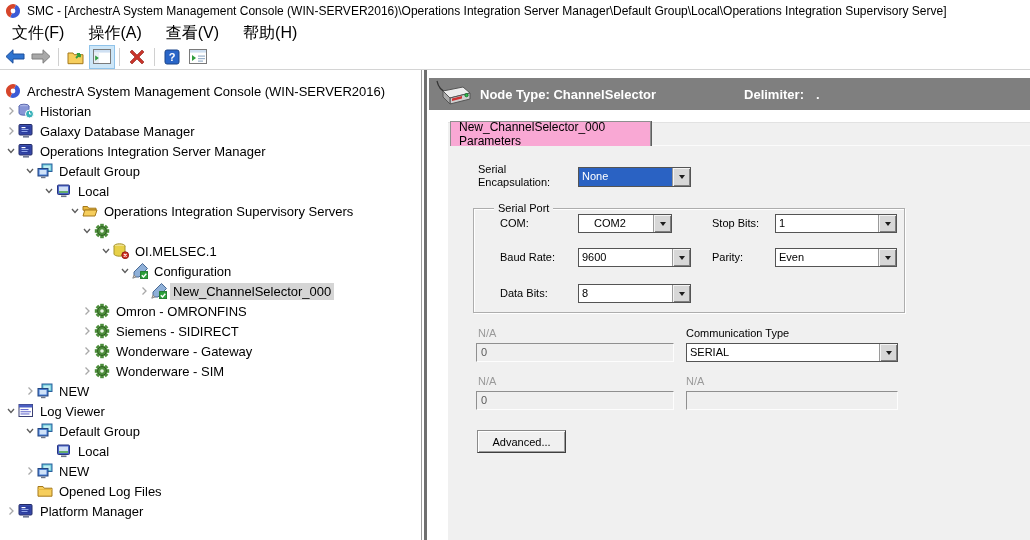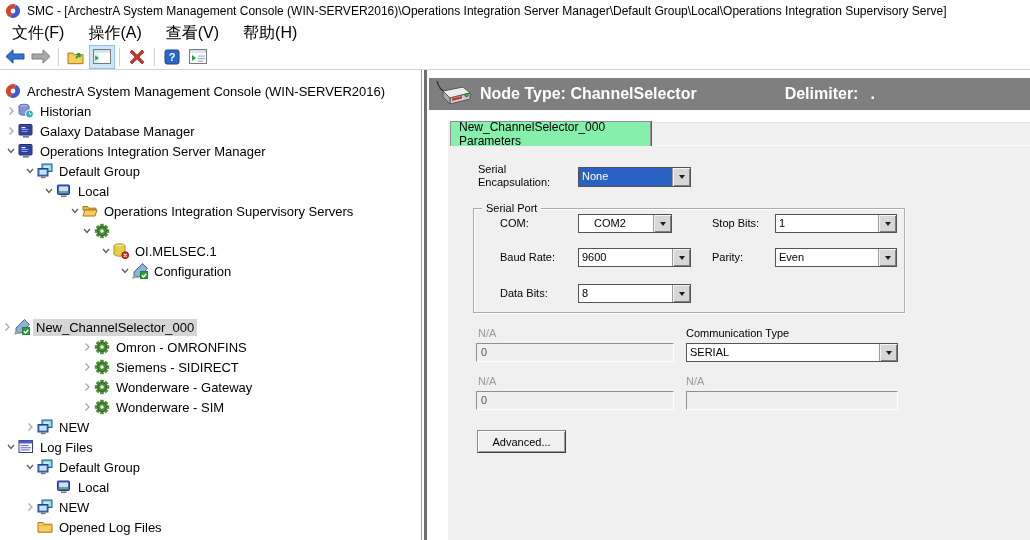--- a/index.html
+++ b/index.html
@@ -26,44 +26,44 @@
   .ticon{width:16px;height:16px;flex:0 0 16px;margin:0 3px 0 1px;display:flex;align-items:center;justify-content:center;}
   .tlabel{padding:1px 3px;}
   .trow.sel .tlabel{background:#d5d5d5;}
   
   .splitter{position:absolute;left:421px;top:70px;width:8px;height:470px;
             background:linear-gradient(90deg,#9c9c9c 0,#9c9c9c 1px,#fff 1px,#fff 3px,#6f6f6f 3px,#6f6f6f 6px,#fff 6px);}
   
   .rightpanel{position:absolute;left:429px;top:70px;width:601px;height:470px;background:#fff;}
   .nodeheader{position:absolute;left:429px;top:78px;width:601px;height:32px;background:#7f7f7f;display:flex;align-items:center;}
   .nodeheader .devicon{margin-left:5px;width:38px;height:30px;flex:0 0 38px;}
-  .nh-text{color:#fff;font-size:16px;font-weight:bold;white-space:nowrap;}
+  .nh-text{color:#fff;font-size:13px;font-weight:bold;white-space:nowrap;}
   .nh-nodetype{margin-left:8px;}
   .nh-delim{margin-left:88px;}
   .nh-delimval{margin-left:12px;}
   
   .tabpage{position:absolute;left:448px;top:122px;width:582px;height:418px;background:#f0f0f0;border-top:1px solid #e2e2e2;box-sizing:border-box;}
   .pagetopline{position:absolute;left:652px;top:145px;width:378px;height:1px;background:#fbfbfb;}
-  .tab{position:absolute;left:450px;top:121px;width:201px;height:25px;background:#86efac;
+  .tab{position:absolute;left:450px;top:121px;width:201px;height:25px;background:#f9a8d4;
        border:1px solid #8f8f8f;border-bottom:none;box-shadow:1px 0 0 #5f5f5f;box-sizing:border-box;
        font-size:12px;color:#000;display:flex;align-items:center;padding-left:8px;}
   
   .flabel{position:absolute;font-size:11px;color:#000;line-height:13px;}
   .flabel.gray{color:#9a9a9a;}
   .combo{position:absolute;background:#fff;border:1px solid #545454;display:flex;box-sizing:border-box;}
   .combo .ctext{flex:1;font-size:11px;line-height:15px;padding:1px 1px 1px 3px;white-space:nowrap;overflow:hidden;color:#000;}
   .combo.focused .ctext{background:#2a62c3;color:#fff;}
   .combo .cbtn{width:17px;background:#d7d7d7;border-left:1px solid #9a9a9a;
                box-shadow:inset 1px 1px 0 #f4f4f4,inset -1px -1px 0 #7e7e7e;
                display:flex;align-items:center;justify-content:center;flex:0 0 17px;}
   .combo .tri{width:0;height:0;border-left:3.5px solid transparent;border-right:3.5px solid transparent;border-top:4.5px solid #1c1c1c;}
   .dinput{position:absolute;background:#efefef;border:1px solid #8f8f8f;border-bottom-color:#fdfdfd;border-right-color:#fdfdfd;
           box-sizing:border-box;font-size:11px;color:#5a5a5a;padding:2px 4px;line-height:13px;}
   .groupbox{position:absolute;border:1px solid #adadad;box-shadow:inset 1px 1px 0 #fff,1px 1px 0 #fff;box-sizing:border-box;}
-  .groupbox .legend{position:absolute;top:-7px;left:8px;background:#f0f0f0;padding:0 4px;font-size:11px;color:#000;}
+  .groupbox .legend{position:absolute;top:-7px;left:20px;background:#f0f0f0;padding:0 4px;font-size:11px;color:#000;}
   .winbtn{position:absolute;background:#f0f0f0;border:1px solid #8a8a8a;border-right-color:#3f3f3f;border-bottom-color:#3f3f3f;
           box-shadow:inset 1px 1px 0 #fff,inset -1px -1px 0 #9c9c9c;box-sizing:border-box;
           font-size:11px;color:#000;display:flex;align-items:center;justify-content:center;}
 </style>
 </head>
 <body>
 
 <div id="app">
 
   <div class="titlebar">
@@ -305,21 +305,21 @@
         <span class="ticon">
           <svg width="16" height="16" viewBox="0 0 16 16">
             <path d="M10.5 0.5 L15.5 5.5 L7 14 L4 14 L2 12 L2 9 Z" fill="#8fb0d8" stroke="#4a6a94"></path>
             <path d="M2 12 L0.8 15.2 L4 14 Z" fill="#c8c8c8" stroke="#8a8a8a"></path>
             <rect x="8.6" y="8.6" width="7" height="7" fill="#2ca23c" stroke="#1e7a2a"></rect>
             <path d="M9.8 12.2 l1.7 1.7 2.8-3.2" stroke="#fff" stroke-width="1.4" fill="none"></path>
           </svg>
         </span>
         <span class="tlabel">Configuration</span>
       </div>
-      <div class="trow sel" style=" margin-top: 36px;">
+      <div class="trow sel" style="padding-left: 137px;">
         <span class="texp">
           <svg width="10" height="10" viewBox="0 0 10 10">
             <path d="M3.5 1.5 L7 5 L3.5 8.5" stroke="#a8a8a8" stroke-width="1.3" fill="none"></path>
           </svg>
         </span>
         <span class="ticon">
           <svg width="16" height="16" viewBox="0 0 16 16">
             <path d="M10.5 0.5 L15.5 5.5 L7 14 L4 14 L2 12 L2 9 Z" fill="#8fb0d8" stroke="#4a6a94"></path>
             <path d="M2 12 L0.8 15.2 L4 14 Z" fill="#c8c8c8" stroke="#8a8a8a"></path>
             <rect x="8.6" y="8.6" width="7" height="7" fill="#2ca23c" stroke="#1e7a2a"></rect>
@@ -433,21 +433,21 @@
         </span>
         <span class="ticon">
           <svg width="16" height="16" viewBox="0 0 16 16">
             <rect x="1" y="1.5" width="13.5" height="12" fill="#fff" stroke="#3a3f73"></rect>
             <rect x="1" y="1.5" width="13.5" height="3" fill="#4a5ec2"></rect>
             <rect x="2.5" y="6" width="8" height="1.1" fill="#6a6fd0"></rect>
             <rect x="2.5" y="8.2" width="10.5" height="1.1" fill="#6a6fd0"></rect>
             <rect x="2.5" y="10.4" width="9" height="1.1" fill="#6a6fd0"></rect>
           </svg>
         </span>
-        <span class="tlabel">Log Files</span>
+        <span class="tlabel">Log Viewer</span>
       </div>
       <div class="trow" style="padding-left: 23px;">
         <span class="texp">
           <svg width="10" height="10" viewBox="0 0 10 10">
             <path d="M2 3 L5 6.5 L8 3" stroke="#5c5c5c" stroke-width="1.3" fill="none"></path>
           </svg>
         </span>
         <span class="ticon">
           <svg width="16" height="16" viewBox="0 0 16 16">
             <rect x="5" y="1" width="10" height="7.5" fill="#5fc3d2" stroke="#2c5f9e"></rect>

